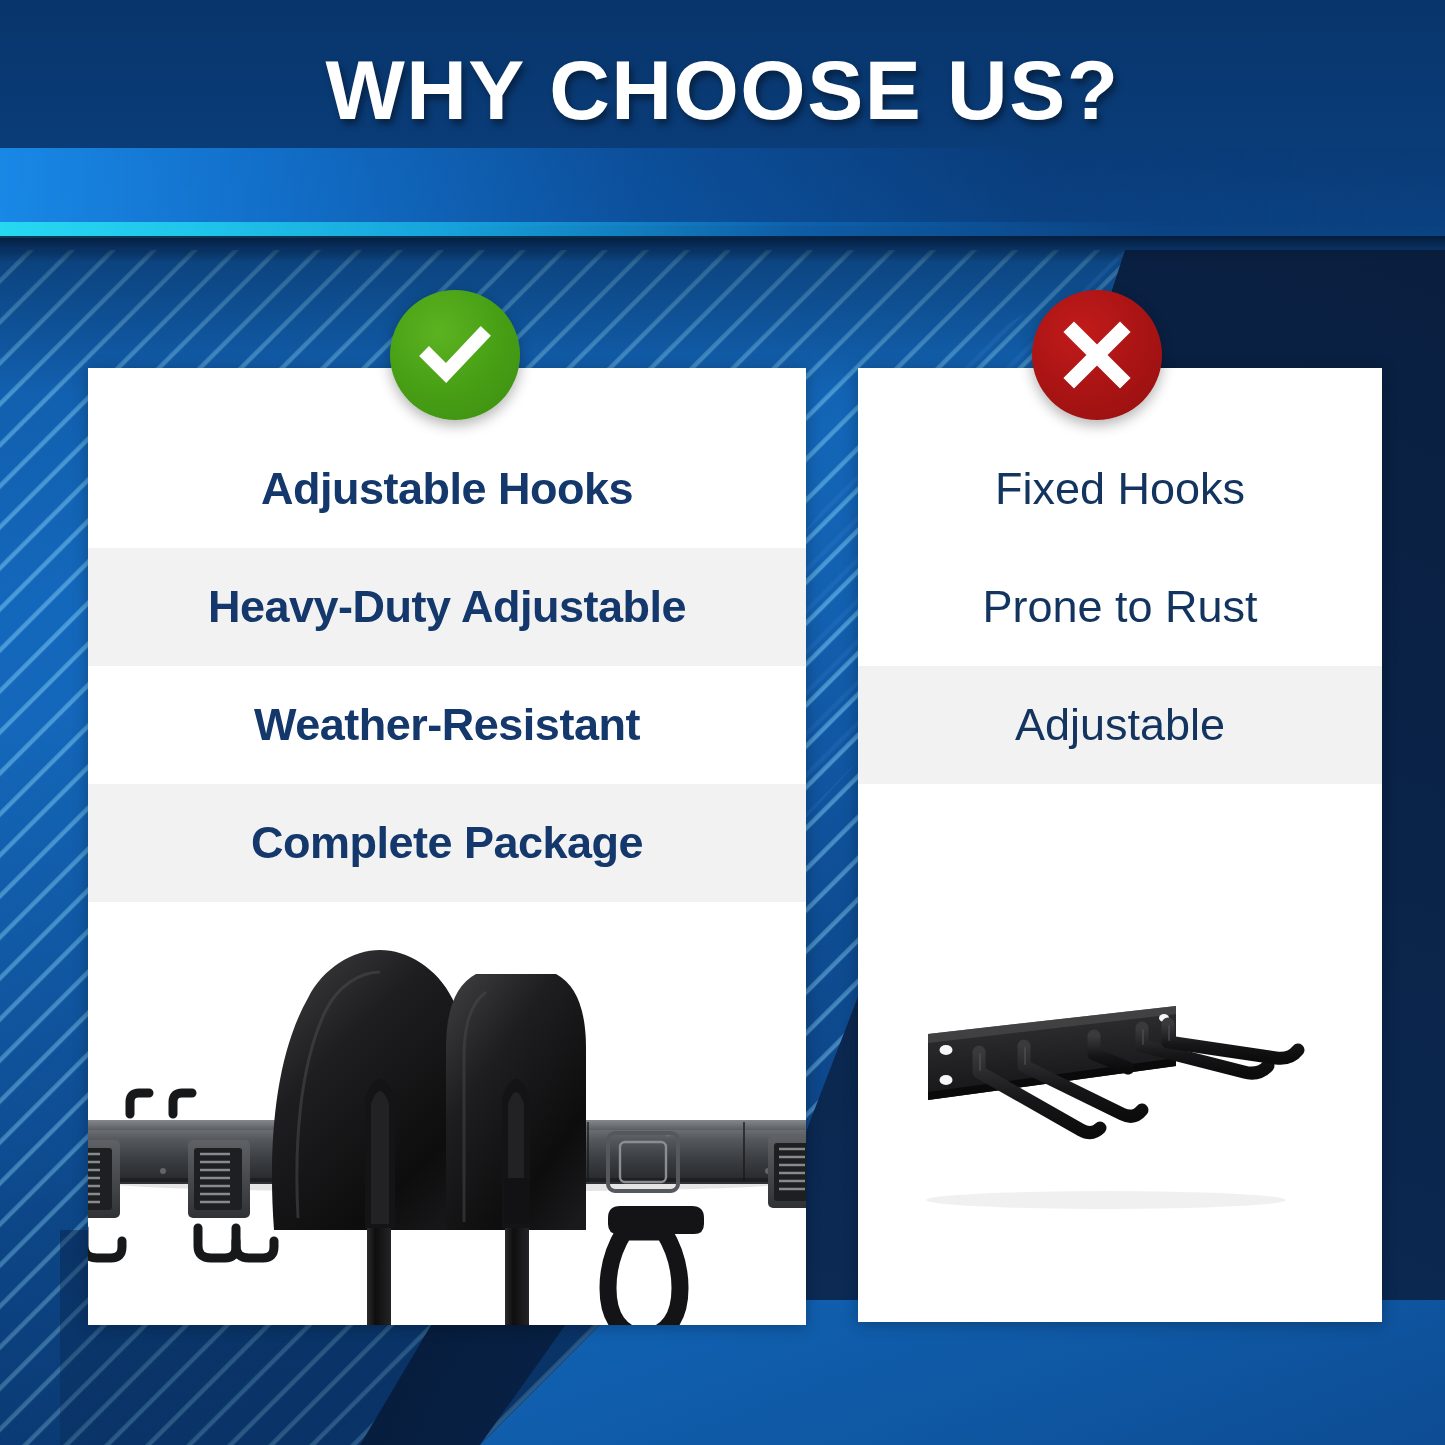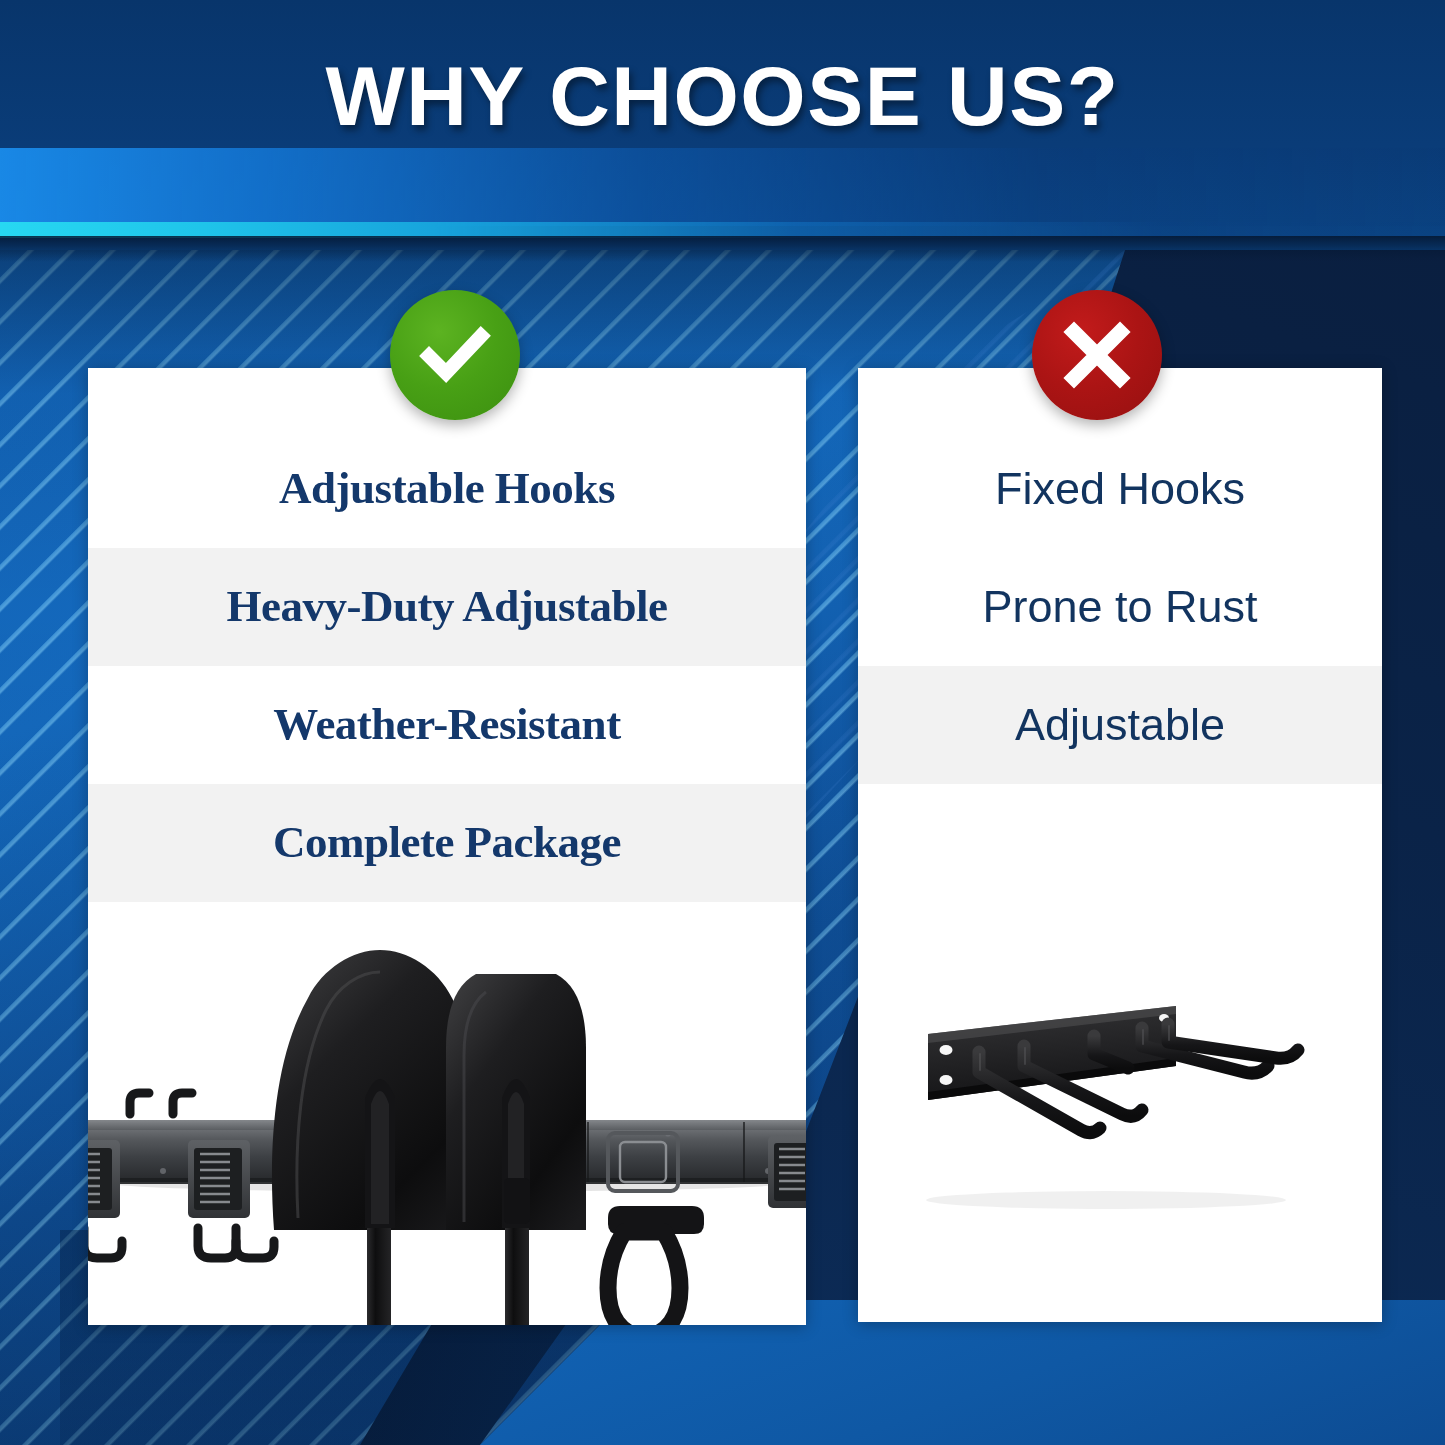--- a/index.html
+++ b/index.html
@@ -95,21 +95,21 @@
     position:absolute; left:480px; top:1300px; width:965px; height:145px;
     background:linear-gradient(160deg,#1163b5 0%, #0f58a4 55%, #0d4c93 100%);
     clip-path:polygon(145px 0, 965px 0, 965px 145px, 0 145px);
   }
 
   
   .card {
     position:absolute; background:#ffffff; overflow:hidden;
     box-shadow:0 2px 14px rgba(0,0,0,.28);
   }
-  #card-left  { left:88px;  top:368px; width:718px; height:957px;font-family:Liberation Serif, serif; }
+  #card-left  { left:88px;  top:368px; width:718px; height:957px; }
   #card-right { left:858px; top:368px; width:524px; height:954px; }
 
   .rows { position:absolute; left:0; right:0; top:0; }
   .row {
     display:flex; align-items:center; justify-content:center;
     height:118px; text-align:center; padding:0 10px;
   }
   .row.alt { background:#f2f2f2; }
 
   #card-left .rows { top:62px; }
@@ -132,21 +132,21 @@
   }
   #badge-check { left:390px; top:290px; background:radial-gradient(circle at 38% 32%,#5cb321 0%,#48a015 48%,#3c8f10 100%); }
   #badge-x     { left:1032px; top:290px; background:radial-gradient(circle at 38% 32%,#c21b1b 0%,#ab1414 48%,#951010 100%); }
 
   
   #photo-left { position:absolute; left:-20px; top:560px; width:760px; height:400px; }
   #photo-right { position:absolute; left:18px; top:620px; width:442px; height:250px; }
 
   
   #title {
-    position:absolute; left:0; right:0; top:48px;
+    position:absolute; left:0; right:0; top:42px;
     text-align:center; color:#ffffff;
     font-size:84px; font-weight:bold; letter-spacing:1.5px;
     text-shadow:3px 5px 7px rgba(0,0,0,.42);
     font-family:"Liberation Sans", sans-serif;
   }
 </style>
 </head>
 <body>
 
 <div id="bg">

